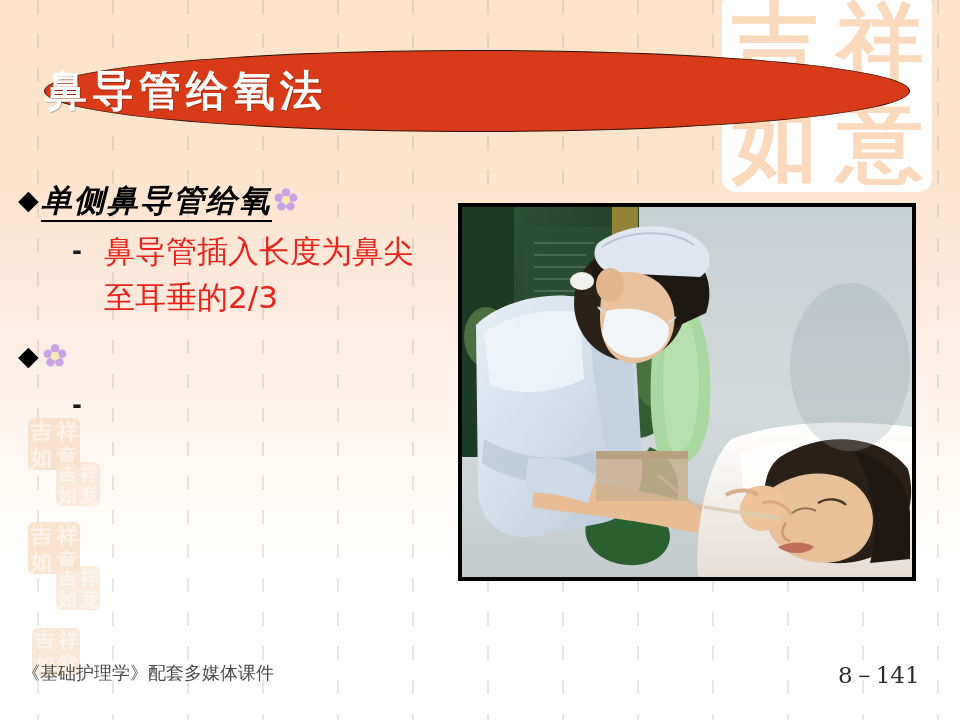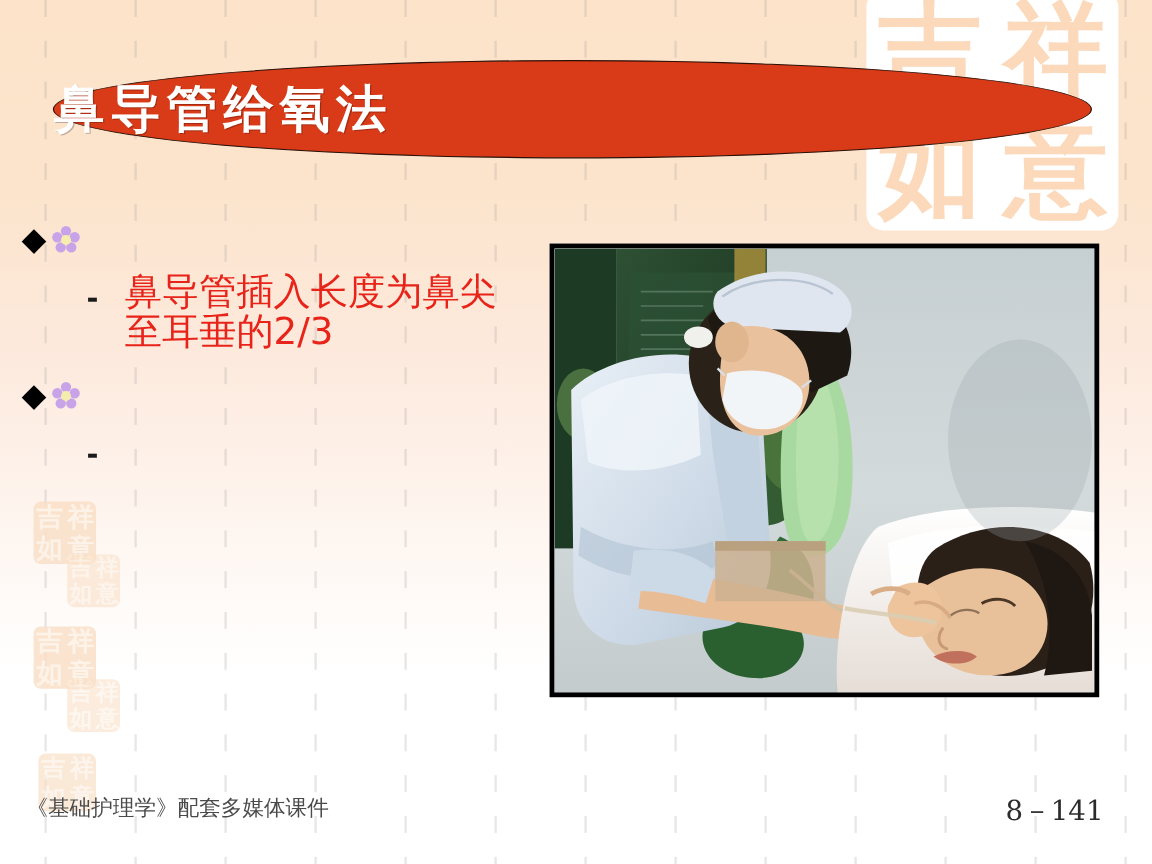--- a/index.html
+++ b/index.html
@@ -154,21 +154,21 @@
     color: #1a1a1a;
     font-size: 24px;
     font-weight: 700;
     line-height: 46px;
     width: 32px;
     flex: 0 0 auto;
   }
   .sub-text {
     color: #e8241a;
     font-size: 31px;
-    line-height: 34px;
+    line-height: 46px;
     letter-spacing: 0px;
     font-family: "DejaVu Sans", "Liberation Sans", sans-serif;
     max-width: 330px;
   }
 
   .gap-1 { height: 16px; }
 
   
   #photo {
     position: absolute;
@@ -278,20 +278,21 @@
   </div>
 
   <div id="title-banner">
     <div id="title-text">鼻导管给氧法</div>
   </div>
 
   <div id="content">
 
     <div class="bullet-row">
       <span class="diamond">◆</span>
+      <span class="bullet-head">单侧鼻导管给氧</span>
       <span class="flower">
         <svg width="24" height="24" viewBox="0 0 24 24">
           <g fill="#c9a3e8">
             <circle cx="12" cy="4.6" r="4.3"></circle>
             <circle cx="19.2" cy="9.7" r="4.3"></circle>
             <circle cx="16.4" cy="18.2" r="4.3"></circle>
             <circle cx="7.6" cy="18.2" r="4.3"></circle>
             <circle cx="4.8" cy="9.7" r="4.3"></circle>
           </g>
           <circle cx="12" cy="12" r="4.1" fill="#f5edad"></circle>

